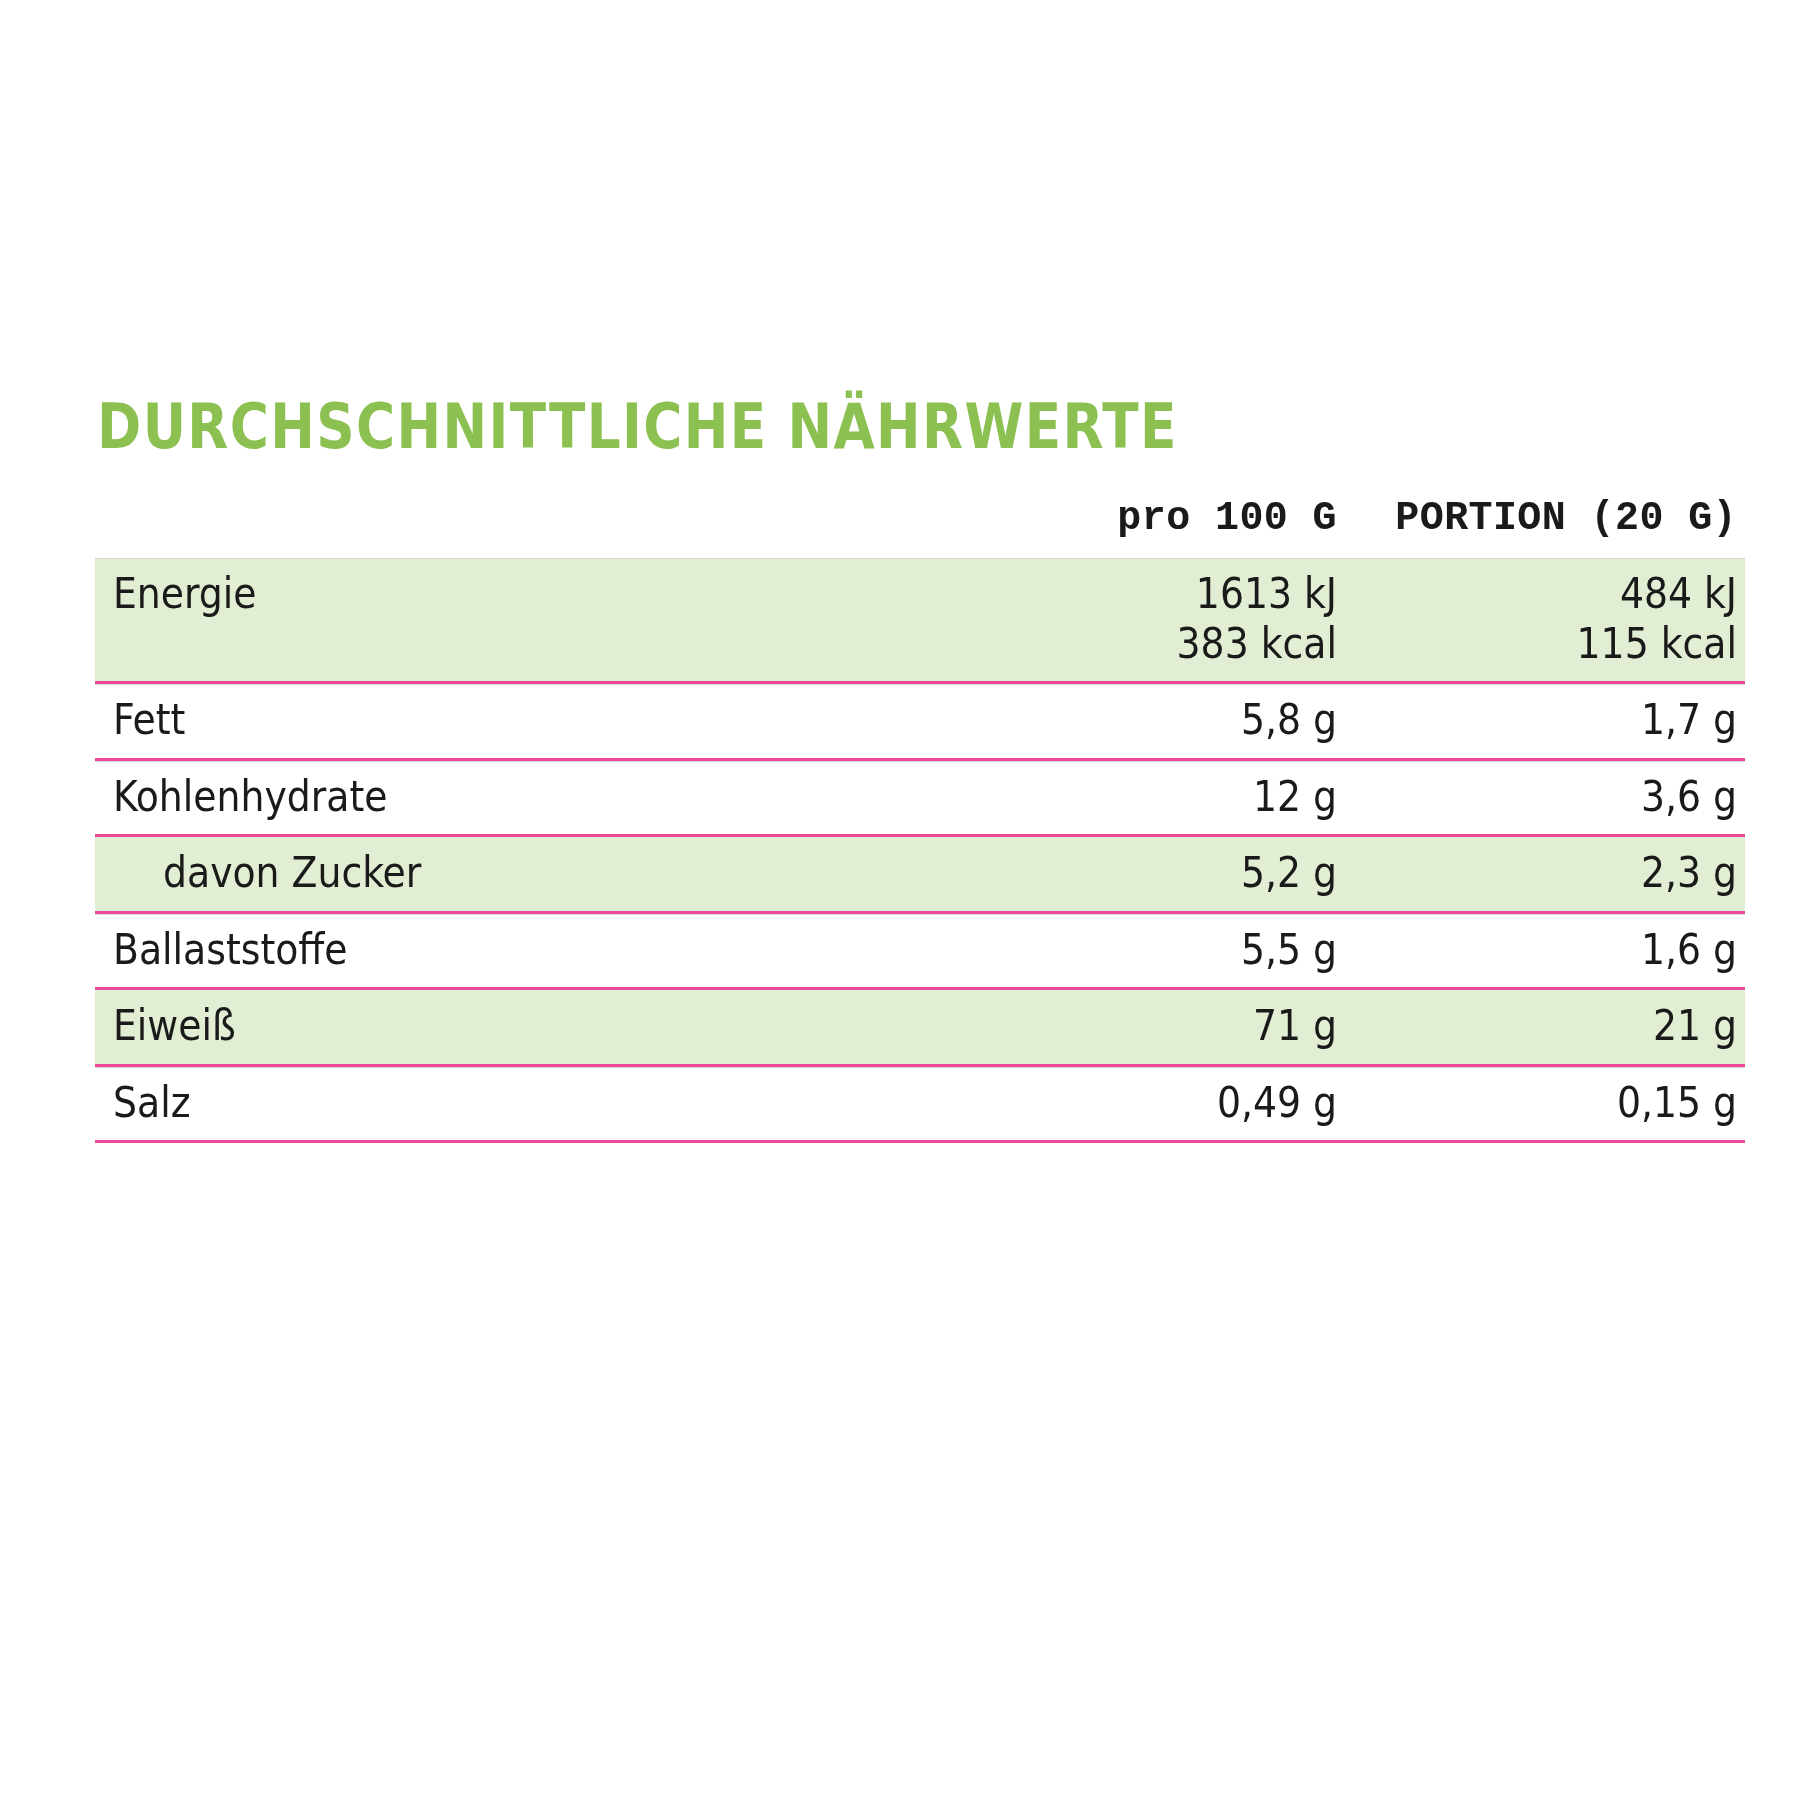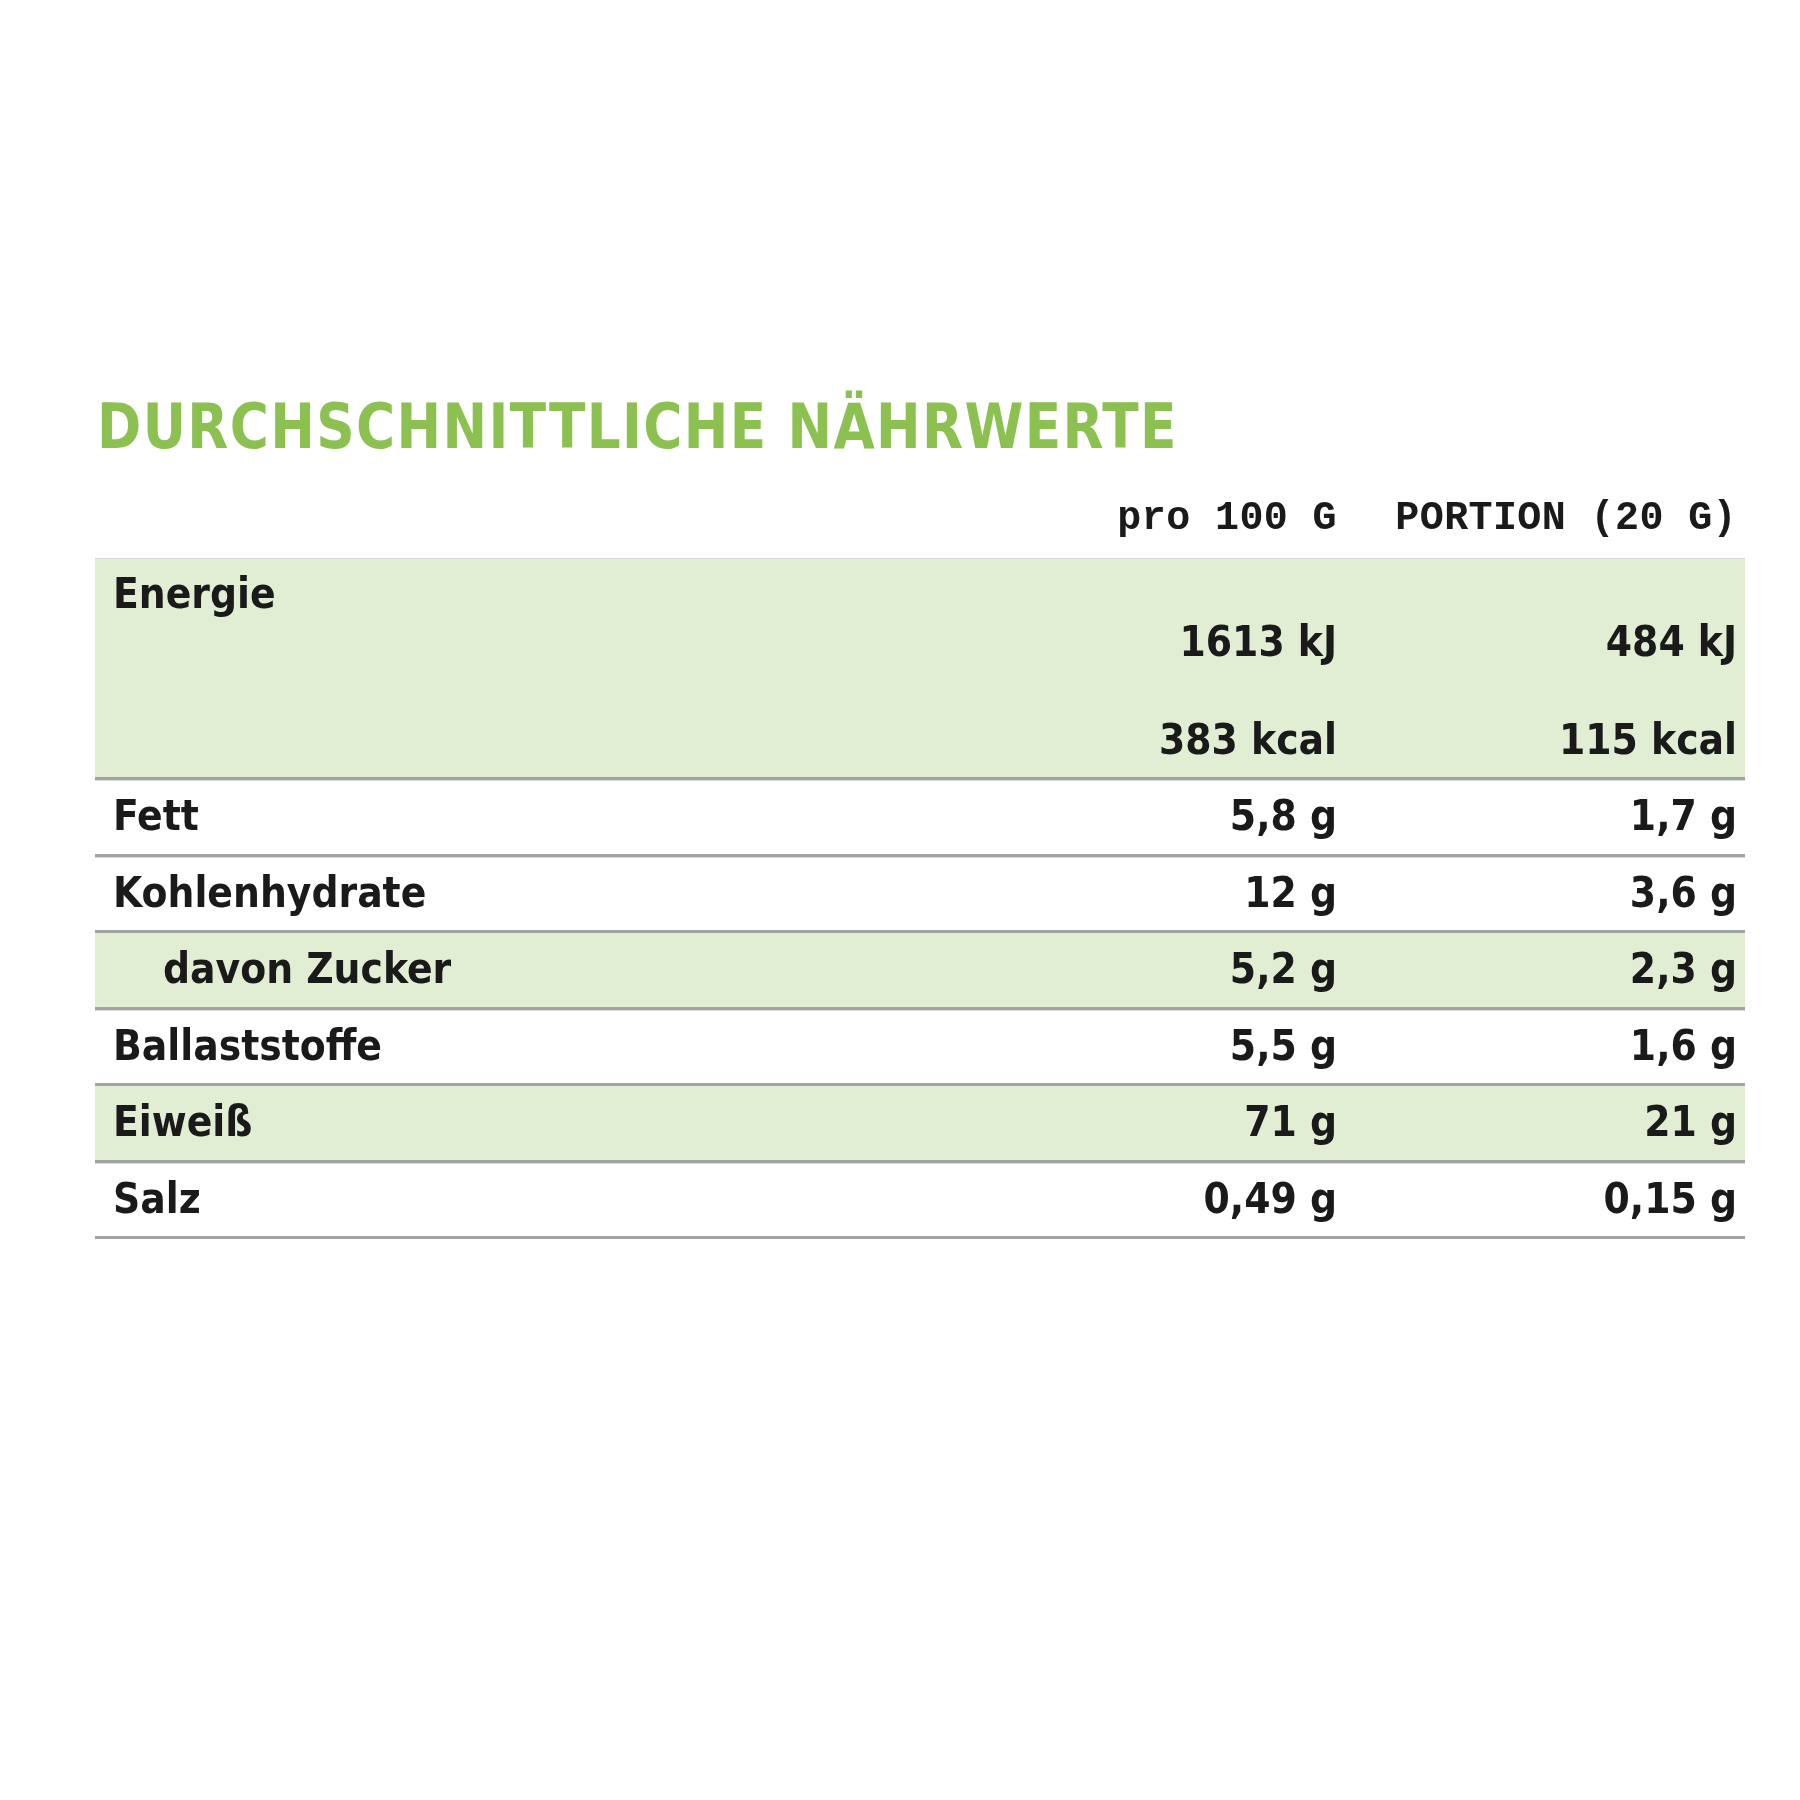--- a/index.html
+++ b/index.html
@@ -66,27 +66,27 @@
     vertical-align: bottom;
     background: #ffffff;
     border: none;
     text-transform: none;
   }
   thead th.blank { background: #ffffff; }
 
   tbody td {
     font-family: "DejaVu Sans Condensed", "Liberation Sans Narrow", "Liberation Sans", sans-serif;
     font-size: 42px;
-    font-weight: 700;
+    font-weight: 400;
     color: #1a1a1a;
     padding: 11px 8px 13px 0;
     vertical-align: top;
     line-height: 1.18;
     border-top: 3px solid #ffffff;
-    border-bottom: 3px solid #a3a3a3;
+    border-bottom: 3px solid #ec4899;
   }
 
   tbody td.label {
     text-align: left;
     padding-left: 18px;
   }
   tbody td.label.indent {
     padding-left: 68px;
   }
   tbody td.num {
@@ -95,21 +95,20 @@
 
   tbody tr.shaded td {
     background: #e2eed3;
   }
   tbody tr.plain td {
     background: #ffffff;
   }
 
   .sub-line {
     display: block;
-    margin-top: 48px;
   }
 
   
   tbody tr.plain td {
     box-shadow: inset 0 1px 0 #d9d9d9;
   }
   tbody tr.first-row td {
     box-shadow: inset 0 1px 0 #d9d9d9;
   }
 </style>

